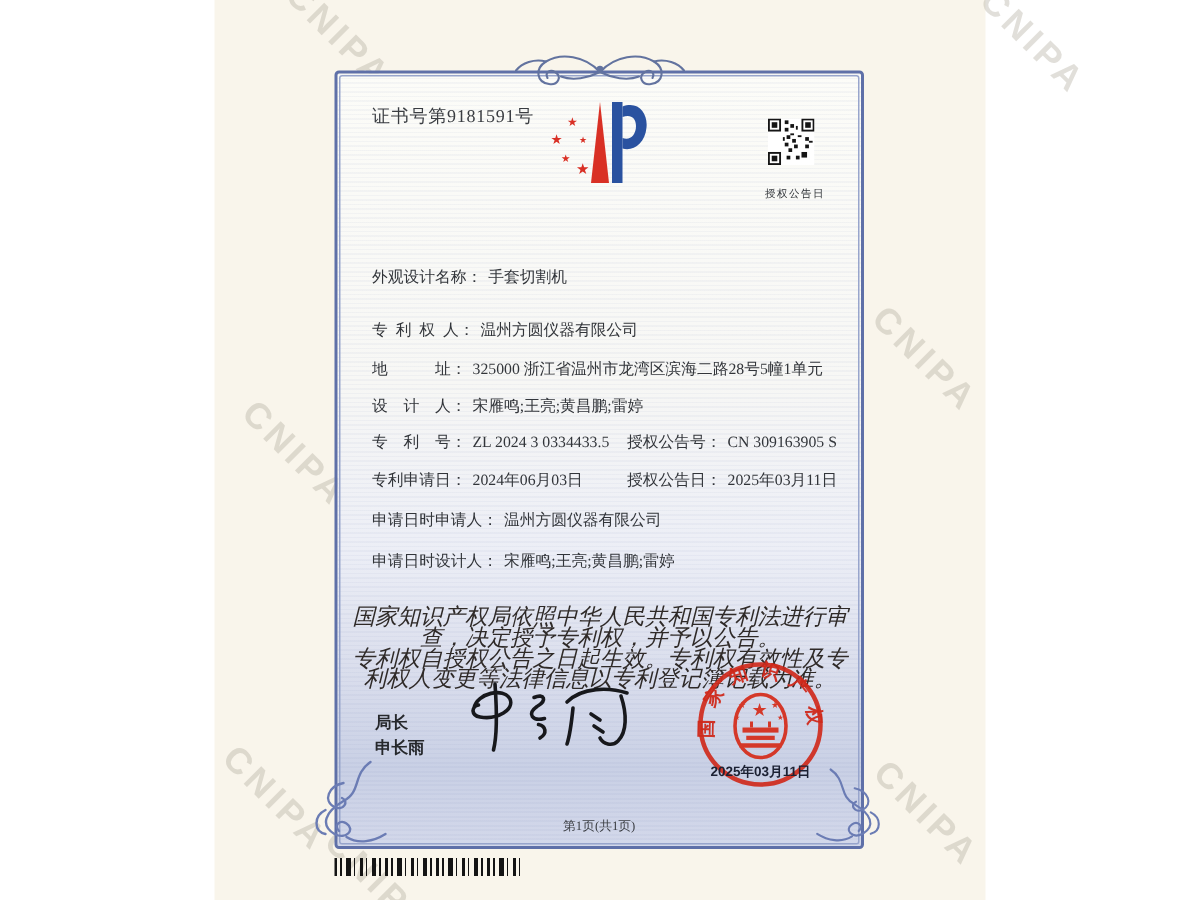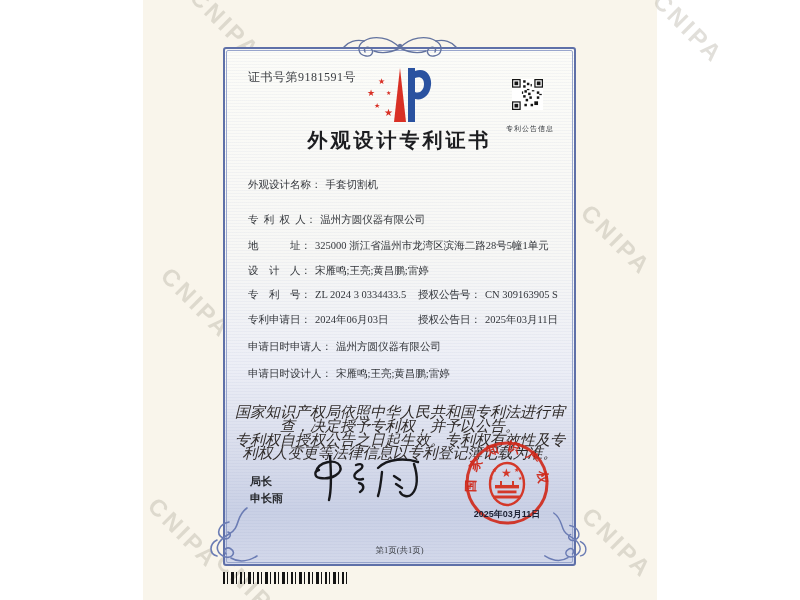--- a/index.html
+++ b/index.html
@@ -152,23 +152,22 @@
         <rect x="14" y="14" width="2" height="2"></rect> 
         <rect x="18" y="18" width="3" height="3"></rect>
       <rect x="20" y="14" width="2" height="2"></rect> 
         <rect x="15" y="20" width="2" height="2"></rect> 
         <rect x="10" y="20" width="2" height="2"></rect>
       <rect x="8" y="10" width="1" height="2"></rect> 
         <rect x="22" y="12" width="2" height="1"></rect> 
         <rect x="12" y="8" width="2" height="1"></rect>
     </g>
   </svg>
-  <div class="qr-caption">专利公告信息</div>
-
-  <div class="title">外观设计专利证书</div>
+  <div class="qr-caption">授权公告日</div>
+
 
   <div class="row" style="top:178px;text-align:right;">
     <span class="lbl">外观设计名称：</span><span class="val">手套切割机</span>
   </div>
   <div class="row" style="top:213px;">
     <span class="lbl">专  利  权  人：</span><span class="val">温州方圆仪器有限公司</span>
   </div>
   <div class="row" style="top:239px;">
     <span class="lbl">地            址：</span><span class="val">325000 浙江省温州市龙湾区滨海二路28号5幢1单元</span>
   </div>

